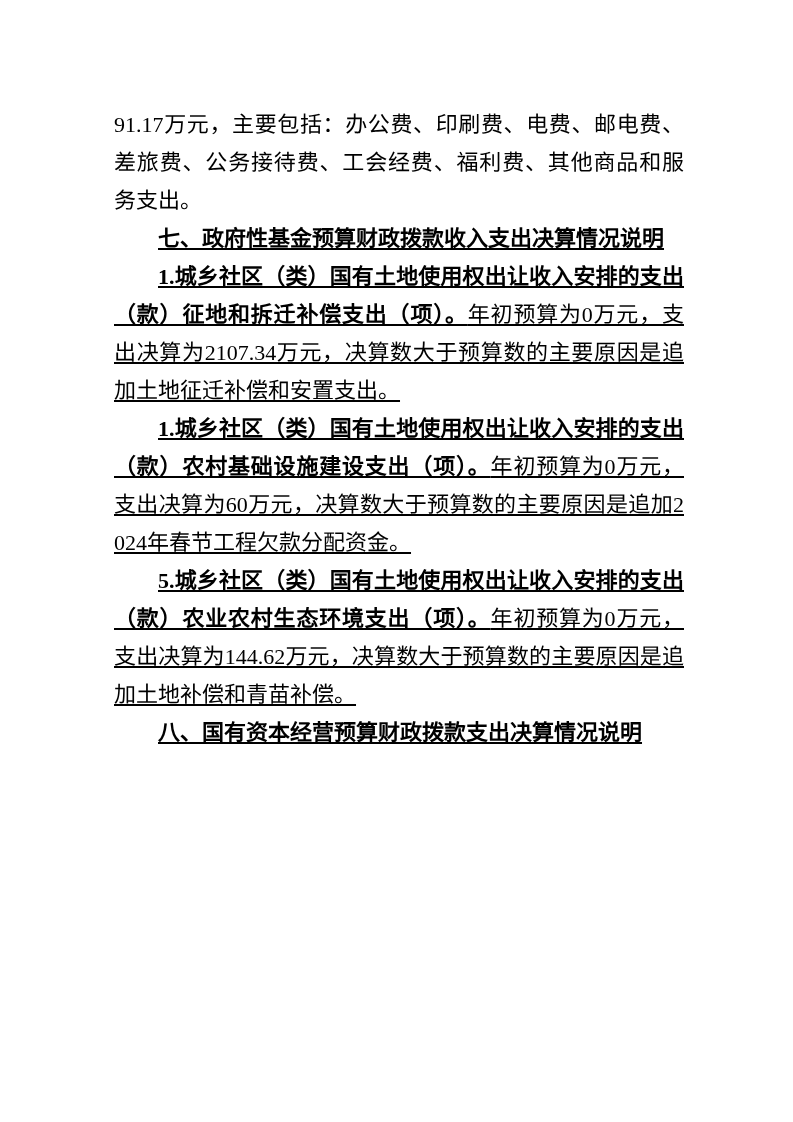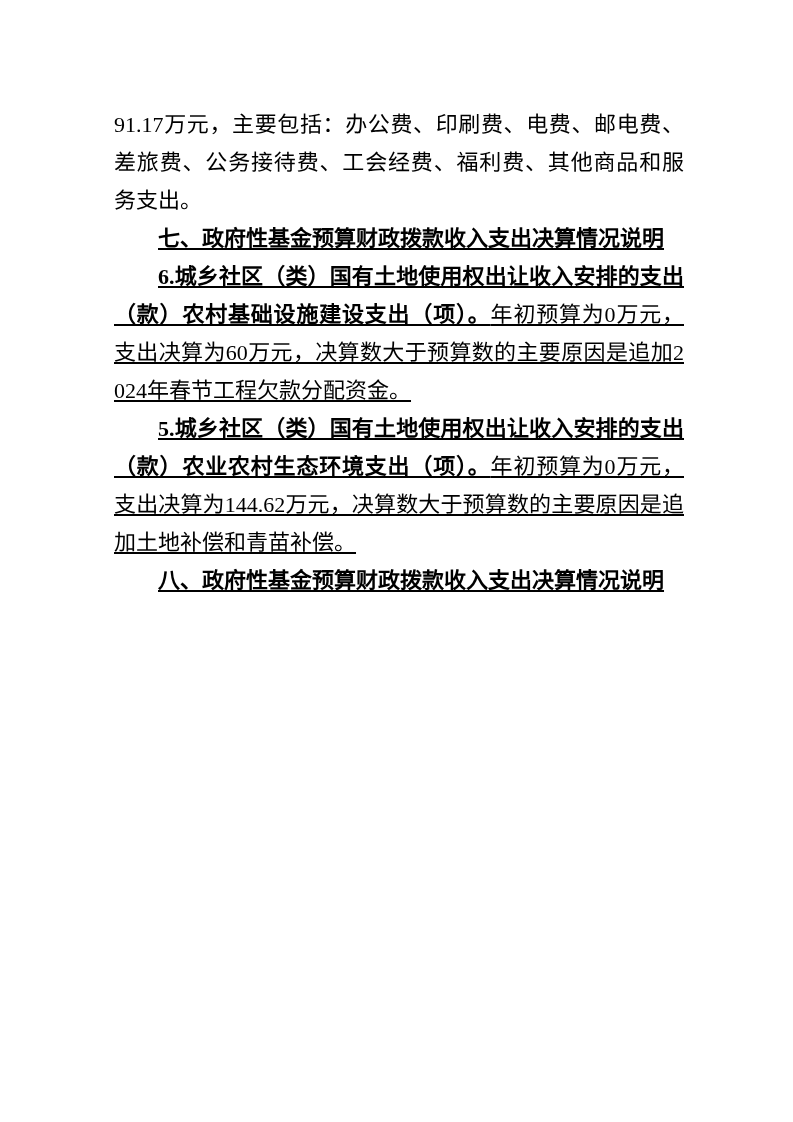--- a/index.html
+++ b/index.html
@@ -42,22 +42,23 @@
 </head>
 <body>
 
 <div class="page">
 
   <p class="para"><b class="lead"></b><span class="rest">91.17万元，主要包括：办公费、印刷费、电费、邮电费、差旅费、公务接待费、工会经费、福利费、其他商品和服务支出。</span></p>
 
   <p class="para indent"><b class="lead">七、政府性基金预算财政拨款收入支出决算情况说明</b><span class="rest"></span></p>
 
 
+  <p class="para indent"><b class="lead">1.城乡社区（类）国有土地使用权出让收入安排的支出（款）征地和拆迁补偿支出（项）。</b><span class="rest">年初预算为0万元，支出决算为2107.34万元，决算数大于预算数的主要原因是追加土地征迁补偿和安置支出。</span></p>
 
-  <p class="para indent"><b class="lead">6.城乡社区（类）国有土地使用权出让收入安排的支出（款）农村基础设施建设支出（项）。</b><span class="rest">年初预算为0万元，支出决算为60万元，决算数大于预算数的主要原因是追加2024年春节工程欠款分配资金。</span></p>
+  <p class="para indent"><b class="lead">1.城乡社区（类）国有土地使用权出让收入安排的支出（款）农村基础设施建设支出（项）。</b><span class="rest">年初预算为0万元，支出决算为60万元，决算数大于预算数的主要原因是追加2024年春节工程欠款分配资金。</span></p>
 
   <p class="para indent"><b class="lead">5.城乡社区（类）国有土地使用权出让收入安排的支出（款）农业农村生态环境支出（项）。</b><span class="rest">年初预算为0万元，支出决算为144.62万元，决算数大于预算数的主要原因是追加土地补偿和青苗补偿。</span></p>
 
-  <p class="para indent"><b class="lead">八、政府性基金预算财政拨款收入支出决算情况说明</b><span class="rest"></span></p>
+  <p class="para indent"><b class="lead">八、国有资本经营预算财政拨款支出决算情况说明</b><span class="rest"></span></p>
 
 
 
 </div>
 
 </body></html>

